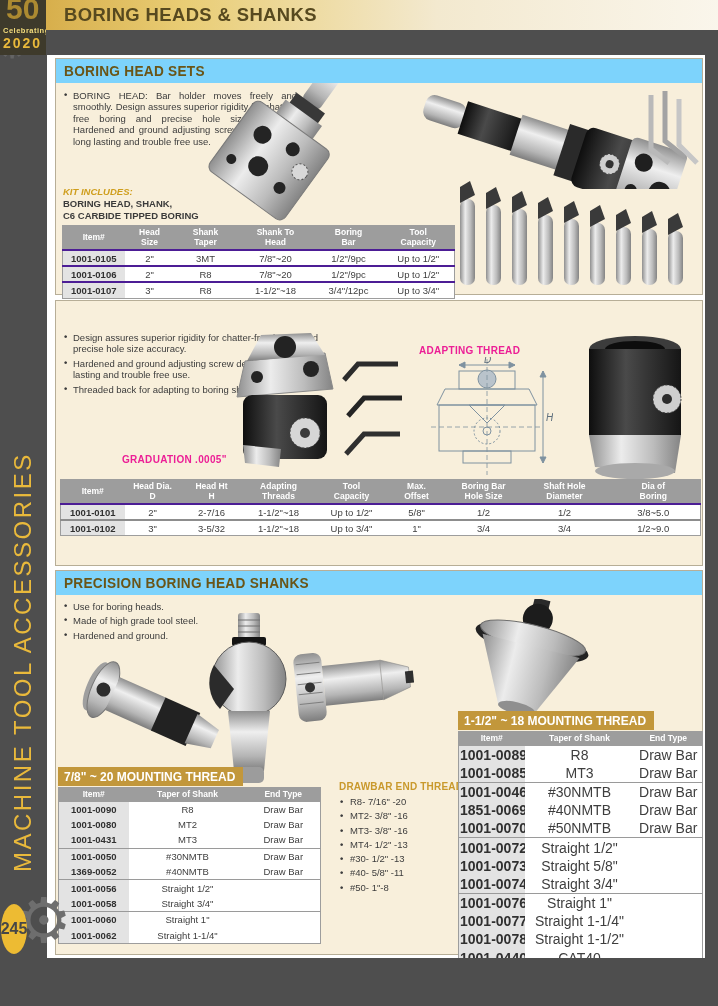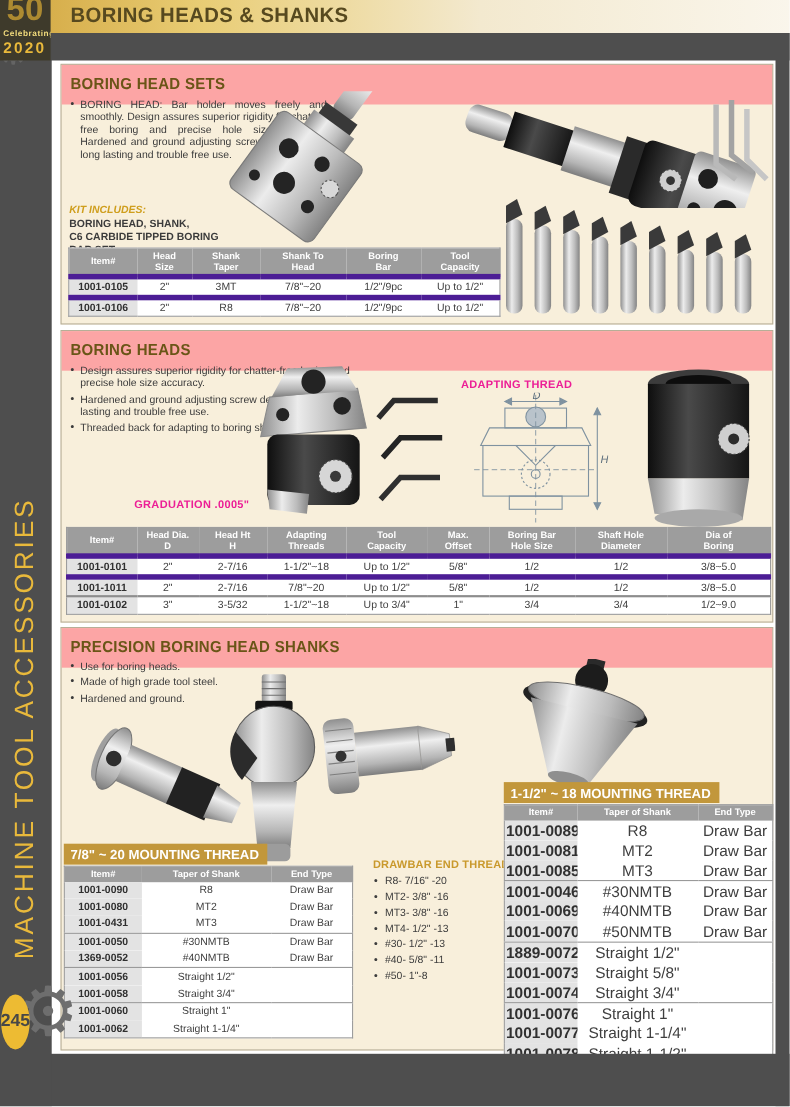--- a/index.html
+++ b/index.html
@@ -23,21 +23,21 @@
   .side-label{position:absolute;left:9px;top:872px;transform:rotate(-90deg);transform-origin:0 0;
               font-size:24px;color:#e9b93b;letter-spacing:2.5px;white-space:nowrap;z-index:4}
   .page-badge{position:absolute;left:1px;top:904px;width:26px;height:50px;background:#edbb33;border-radius:50%;
               display:flex;align-items:center;justify-content:center;font-size:16px;font-weight:bold;color:#474747;z-index:7}
   .gear{position:absolute;line-height:1;z-index:3;color:#646464}
   .gear.g1{left:-4px;top:28px;font-size:36px}
   .gear.g2{left:16px;top:890px;font-size:62px;color:#6e6e6e}
 
   
   .panel{position:absolute;left:55px;width:648px;background:#f8efdb;border:1px solid #b7ae97;z-index:1}
-  .panel-title{height:36px;background:#fca5a5;display:flex;align-items:center;padding-left:8px}
+  .panel-title{height:24px;background:#7dd3fc;display:flex;align-items:center;padding-left:8px}
   .panel-title span{font-size:14.5px;font-weight:800;color:#6a5517;letter-spacing:.3px;
                     transform:scaleX(.94);transform-origin:left center;white-space:nowrap}
   .p1{top:58px;height:237px}
   .p2{top:300px;height:266px}
   .p3{top:570px;height:385px}
 
   .bullets{position:absolute;list-style:none;font-size:9.5px;color:#3b3b3b;line-height:1.2}
   .bullets li{padding-left:10px;position:relative;margin-bottom:3px}
   .bullets li::before{content:"\2022";position:absolute;left:1px;top:-1px;font-weight:bold}
   .p1 .bullets{left:7px;top:31px;width:234px;text-align:justify}
@@ -51,21 +51,21 @@
   .magenta{position:absolute;font-size:10px;font-weight:bold;color:#ec1e96;letter-spacing:.3px;white-space:nowrap}
   .p2 .grad-label{left:66px;top:153px}
   .p2 .adapt-label{left:363px;top:44px}
 
   
   table.data{border-collapse:collapse;table-layout:fixed;background:#fff;border:1px solid #9d9d9d;position:absolute}
   .data th{background:#9d9d9d;color:#fff;font-size:8.5px;font-weight:bold;white-space:pre-line;
            text-align:center;padding:2px 1px;line-height:1.12;vertical-align:middle}
   .data td{font-size:9.5px;text-align:center;padding:1.6px 1px;color:#3e3e3e;overflow:hidden;white-space:nowrap}
   .data td.item-col{background:#e3e3e3;font-weight:bold;color:#303030}
-  .data tbody tr{border-top:5px solid #4c1d95}
+  .data tbody tr{border-top:2px solid #4c1d95}
   .data tbody tr.group-start{border-top:2px solid #8d8d8d}
   .data.nolines tbody tr{border-top:none}
   .data.nolines tbody tr.group-start{border-top:1.5px solid #9a9a9a}
 
   .t-sets{left:6px;top:166px;width:392px}
   .t-sets th:nth-child(1){width:62px}.t-sets th:nth-child(2){width:50px}.t-sets th:nth-child(3){width:62px}
   .t-sets th:nth-child(4){width:78px}.t-sets th:nth-child(5){width:68px}.t-sets th:nth-child(6){width:72px}
 
   .t-heads{left:4px;top:178px;width:640px}
   .t-heads th:nth-child(1){width:64px}.t-heads th:nth-child(2){width:56px}.t-heads th:nth-child(3){width:62px}
@@ -242,28 +242,33 @@
             <td>Up to 1/2"</td>
           </tr>
           <tr>
             <td class="item-col">1001-0106</td>
             <td>2"</td>
             <td>R8</td>
             <td>7/8"~20</td>
             <td>1/2"/9pc</td>
             <td>Up to 1/2"</td>
           </tr>
+          <tr>
+            <td class="item-col">1001-0107</td>
+            <td>3"</td>
+            <td>R8</td>
+            <td>1-1/2"~18</td>
+            <td>3/4"/12pc</td>
+            <td>Up to 3/4"</td>
+          </tr>
         </tbody>
       </table>
   </section>
 
   <section class="panel p2">
-    <div class="panel-title">
-      <span>BORING HEADS</span>
-    </div>
 
     <ul class="bullets">
         <li>Design assures superior rigidity for chatter-free boring and precise hole size accuracy.</li>
         <li>Hardened and ground adjusting screw designed for long lasting and trouble free use.</li>
         <li>Threaded back for adapting to boring shank.</li>
       </ul>
 
     <div class="magenta grad-label">GRADUATION .0005"</div>
     <div class="magenta adapt-label">ADAPTING THREAD</div>
 
@@ -345,31 +350,20 @@
             <td class="item-col">1001-0101</td>
             <td>2"</td>
             <td>2-7/16</td>
             <td>1-1/2"~18</td>
             <td>Up to 1/2"</td>
             <td>5/8"</td>
             <td>1/2</td>
             <td>1/2</td>
             <td>3/8~5.0</td>
           </tr>
-          <tr>
-            <td class="item-col">1001-1011</td>
-            <td>2"</td>
-            <td>2-7/16</td>
-            <td>7/8"~20</td>
-            <td>Up to 1/2"</td>
-            <td>5/8"</td>
-            <td>1/2</td>
-            <td>1/2</td>
-            <td>3/8~5.0</td>
-          </tr>
           <tr class="group-start">
             <td class="item-col">1001-0102</td>
             <td>3"</td>
             <td>3-5/32</td>
             <td>1-1/2"~18</td>
             <td>Up to 3/4"</td>
             <td>1"</td>
             <td>3/4</td>
             <td>3/4</td>
             <td>1/2~9.0</td>
@@ -521,46 +515,41 @@
               <th>End Type</th>
             </tr>
           </thead>
           <tbody>
             <tr>
               <td class="item-col">1001-0089</td>
               <td>R8</td>
               <td>Draw Bar</td>
             </tr>
             <tr>
-              <td class="item-col">1001-0081</td>
-              <td>MT2</td>
-              <td>Draw Bar</td>
-            </tr>
-            <tr>
               <td class="item-col">1001-0085</td>
               <td>MT3</td>
               <td>Draw Bar</td>
             </tr>
             <tr class="group-start">
               <td class="item-col">1001-0046</td>
               <td>#30NMTB</td>
               <td>Draw Bar</td>
             </tr>
             <tr>
-              <td class="item-col">1001-0069</td>
+              <td class="item-col">1851-0069</td>
               <td>#40NMTB</td>
               <td>Draw Bar</td>
             </tr>
             <tr>
               <td class="item-col">1001-0070</td>
               <td>#50NMTB</td>
               <td>Draw Bar</td>
             </tr>
             <tr class="group-start">
-              <td class="item-col">1889-0072</td>
+              <td class="item-col">1001-0072</td>
               <td>Straight 1/2"</td>
               <td></td>
             </tr>
             <tr>
               <td class="item-col">1001-0073</td>
               <td>Straight 5/8"</td>
               <td></td>
             </tr>
             <tr>
               <td class="item-col">1001-0074</td>

